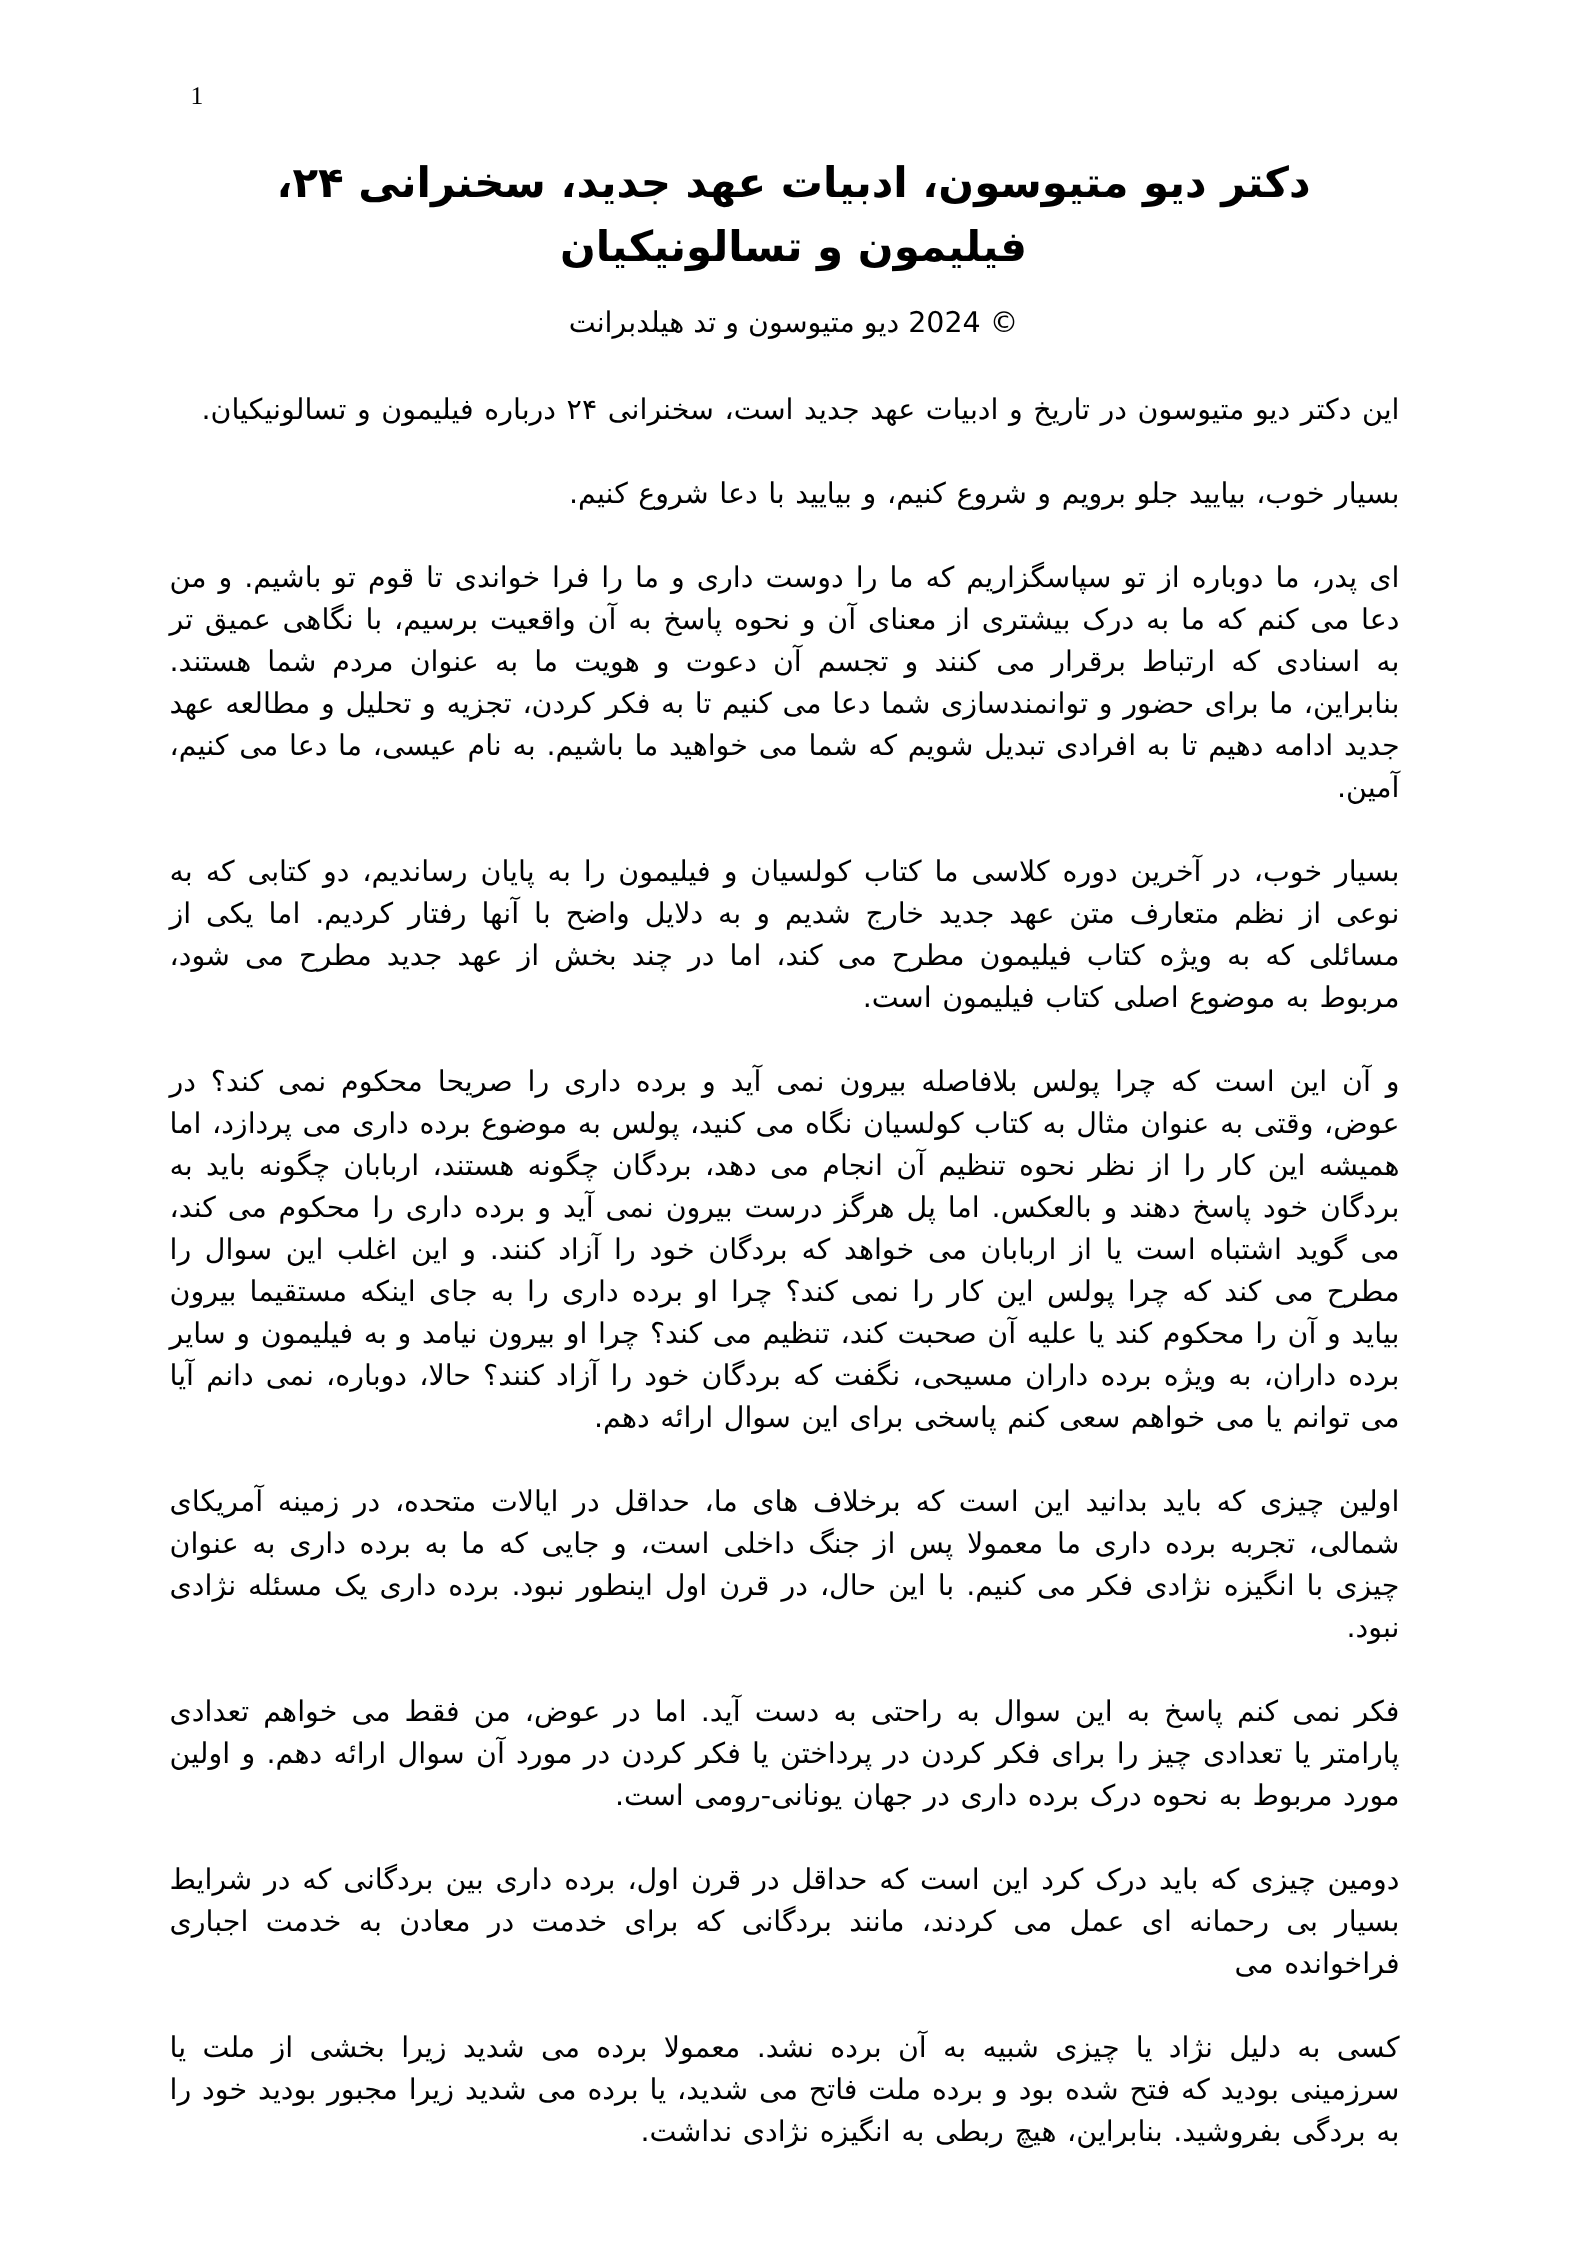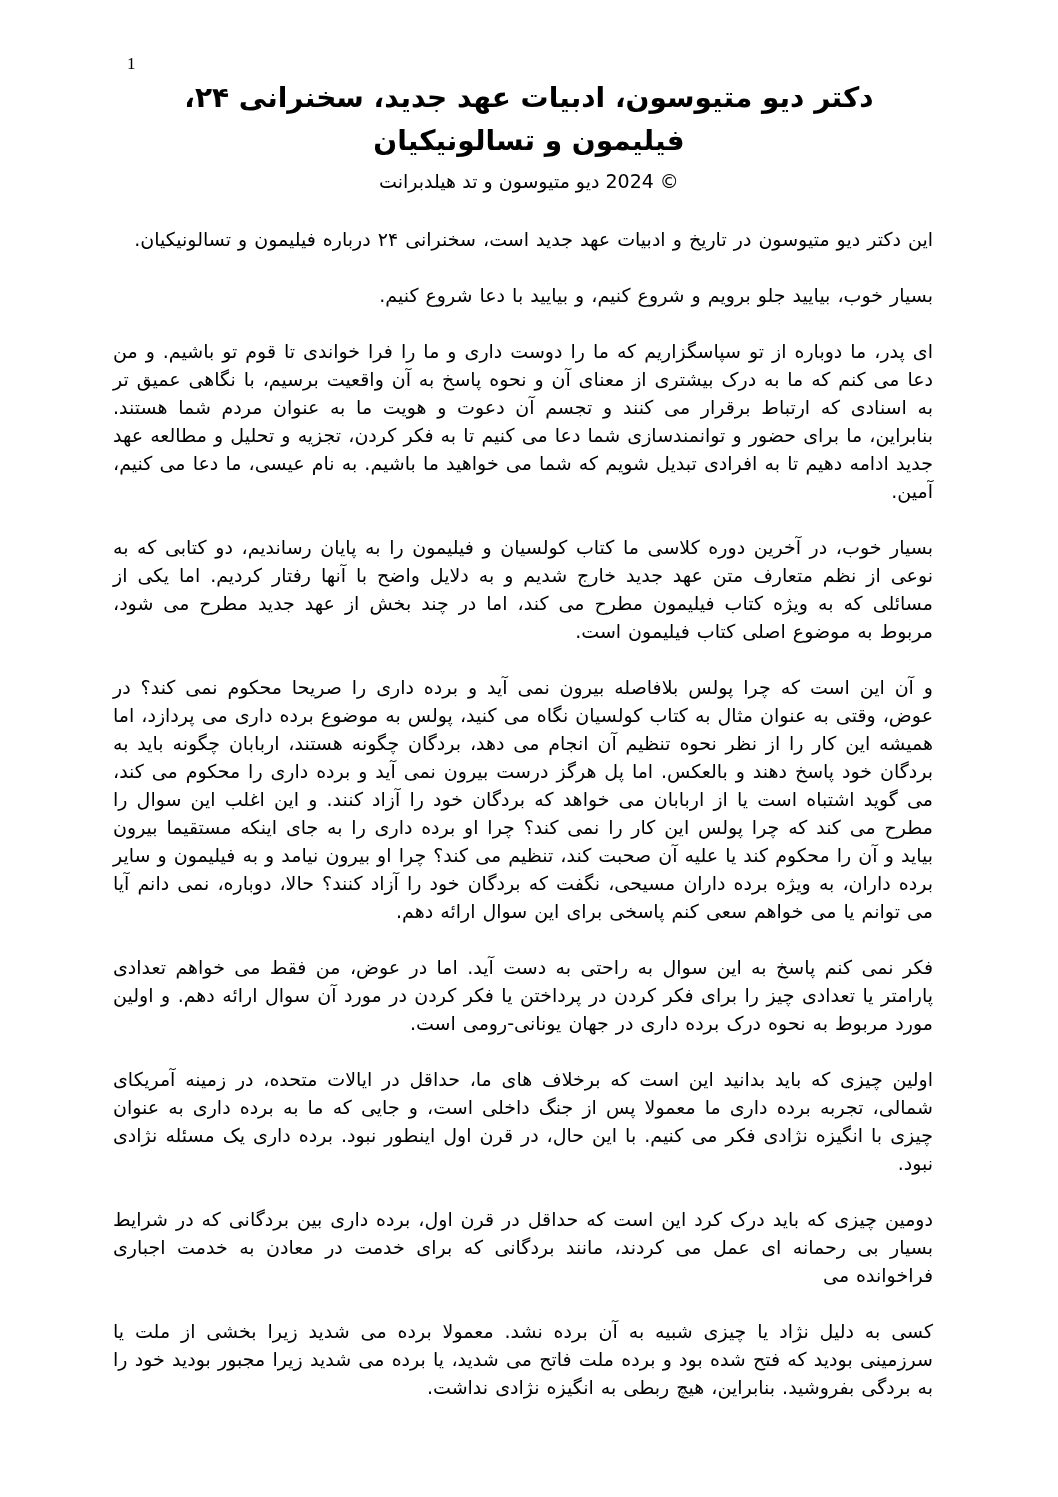--- a/index.html
+++ b/index.html
@@ -26,31 +26,31 @@
     position: absolute;
     top: 54px;
     left: 127px;
     font-family: "Liberation Serif", serif;
     font-size: 17px;
     line-height: 20px;
     color: #000000;
   }
   .doc-title {
     margin: 0 auto;
-    padding-top: 76px;
+    padding-top: 100px;
     max-width: 800px;
     direction: rtl;
     unicode-bidi: plaintext;
     text-align: center;
     font-weight: bold;
     font-size: 28px;
     line-height: 43px;
   }
   .copyright {
-    margin-top: 5px;
+    margin-top: 15px;
     direction: rtl;
     text-align: center;
     font-size: 19px;
     line-height: 28px;
   }
   .body-text {
     margin-top: 30px;
     direction: rtl;
   }
   .body-text p {
@@ -72,19 +72,19 @@
   <h1 class="doc-title">دکتر دیو متیوسون، ادبیات عهد جدید، سخنرانی ۲۴، فیلیمون و تسالونیکیان</h1>
 
   <div class="copyright">© 2024 دیو متیوسون و تد هیلدبرانت</div>
 
   <div class="body-text">
     <p>این دکتر دیو متیوسون در تاریخ و ادبیات عهد جدید است، سخنرانی ۲۴ درباره فیلیمون و تسالونیکیان.</p>
     <p>بسیار خوب، بیایید جلو برویم و شروع کنیم، و بیایید با دعا شروع کنیم.</p>
     <p>ای پدر، ما دوباره از تو سپاسگزاریم که ما را دوست داری و ما را فرا خواندی تا قوم تو باشیم. و من دعا می کنم که ما به درک بیشتری از معنای آن و نحوه پاسخ به آن واقعیت برسیم، با نگاهی عمیق تر به اسنادی که ارتباط برقرار می کنند و تجسم آن دعوت و هویت ما به عنوان مردم شما هستند. بنابراین، ما برای حضور و توانمندسازی شما دعا می کنیم تا به فکر کردن، تجزیه و تحلیل و مطالعه عهد جدید ادامه دهیم تا به افرادی تبدیل شویم که شما می خواهید ما باشیم. به نام عیسی، ما دعا می کنیم، آمین.</p>
     <p>بسیار خوب، در آخرین دوره کلاسی ما کتاب کولسیان و فیلیمون را به پایان رساندیم، دو کتابی که به نوعی از نظم متعارف متن عهد جدید خارج شدیم و به دلایل واضح با آنها رفتار کردیم. اما یکی از مسائلی که به ویژه کتاب فیلیمون مطرح می کند، اما در چند بخش از عهد جدید مطرح می شود، مربوط به موضوع اصلی کتاب فیلیمون است.</p>
     <p>و آن این است که چرا پولس بلافاصله بیرون نمی آید و برده داری را صریحا محکوم نمی کند؟ در عوض، وقتی به عنوان مثال به کتاب کولسیان نگاه می کنید، پولس به موضوع برده داری می پردازد، اما همیشه این کار را از نظر نحوه تنظیم آن انجام می دهد، بردگان چگونه هستند، اربابان چگونه باید به بردگان خود پاسخ دهند و بالعکس. اما پل هرگز درست بیرون نمی آید و برده داری را محکوم می کند، می گوید اشتباه است یا از اربابان می خواهد که بردگان خود را آزاد کنند. و این اغلب این سوال را مطرح می کند که چرا پولس این کار را نمی کند؟ چرا او برده داری را به جای اینکه مستقیما بیرون بیاید و آن را محکوم کند یا علیه آن صحبت کند، تنظیم می کند؟ چرا او بیرون نیامد و به فیلیمون و سایر برده داران، به ویژه برده داران مسیحی، نگفت که بردگان خود را آزاد کنند؟ حالا، دوباره، نمی دانم آیا می توانم یا می خواهم سعی کنم پاسخی برای این سوال ارائه دهم.</p>
+    <p>اولین چیزی که باید بدانید این است که برخلاف های ما، حداقل در ایالات متحده، در زمینه آمریکای شمالی، تجربه برده داری ما معمولا پس از جنگ داخلی است، و جایی که ما به برده داری به عنوان چیزی با انگیزه نژادی فکر می کنیم. با این حال، در قرن اول اینطور نبود. برده داری یک مسئله نژادی نبود.</p>
     <p>فکر نمی کنم پاسخ به این سوال به راحتی به دست آید. اما در عوض، من فقط می خواهم تعدادی پارامتر یا تعدادی چیز را برای فکر کردن در پرداختن یا فکر کردن در مورد آن سوال ارائه دهم. و اولین مورد مربوط به نحوه درک برده داری در جهان یونانی-رومی است.</p>
-    <p>اولین چیزی که باید بدانید این است که برخلاف های ما، حداقل در ایالات متحده، در زمینه آمریکای شمالی، تجربه برده داری ما معمولا پس از جنگ داخلی است، و جایی که ما به برده داری به عنوان چیزی با انگیزه نژادی فکر می کنیم. با این حال، در قرن اول اینطور نبود. برده داری یک مسئله نژادی نبود.</p>
     <p>دومین چیزی که باید درک کرد این است که حداقل در قرن اول، برده داری بین بردگانی که در شرایط بسیار بی رحمانه ای عمل می کردند، مانند بردگانی که برای خدمت در معادن به خدمت اجباری فراخوانده می</p>
     <p>کسی به دلیل نژاد یا چیزی شبیه به آن برده نشد. معمولا برده می شدید زیرا بخشی از ملت یا سرزمینی بودید که فتح شده بود و برده ملت فاتح می شدید، یا برده می شدید زیرا مجبور بودید خود را به بردگی بفروشید. بنابراین، هیچ ربطی به انگیزه نژادی نداشت.</p>
   </div>
 
 </div>
 
 </body></html>

